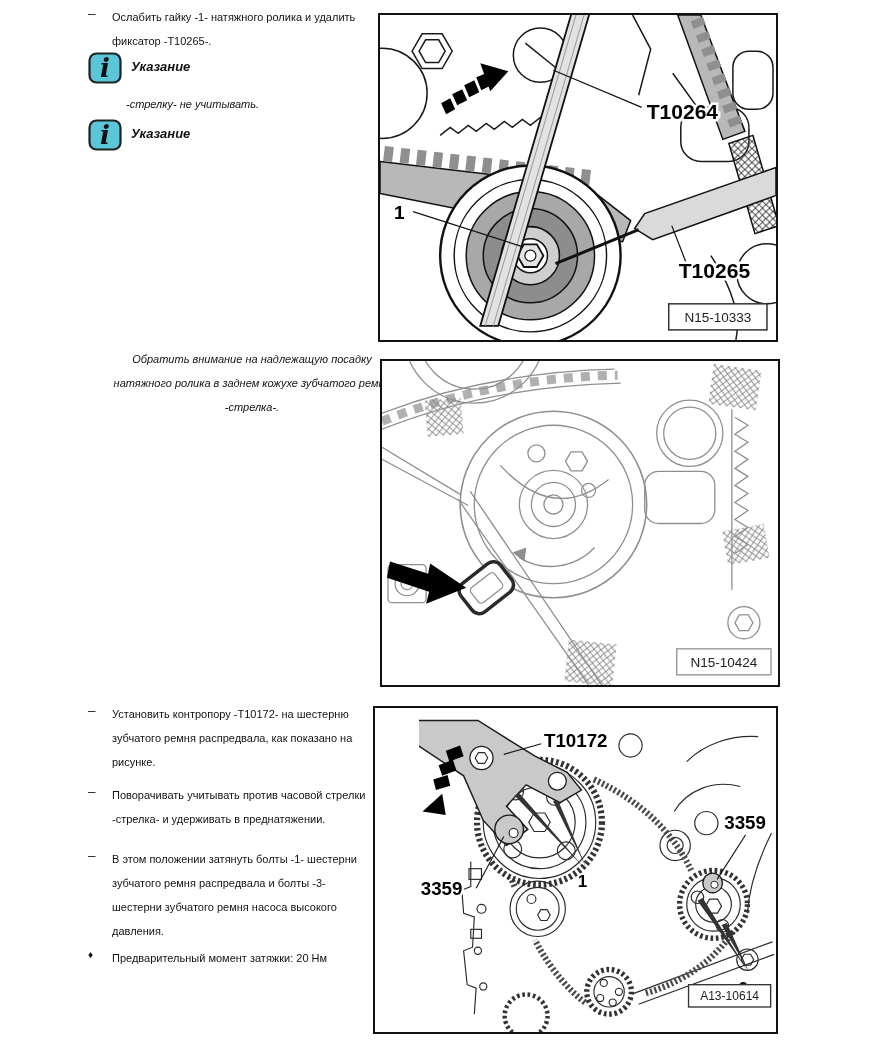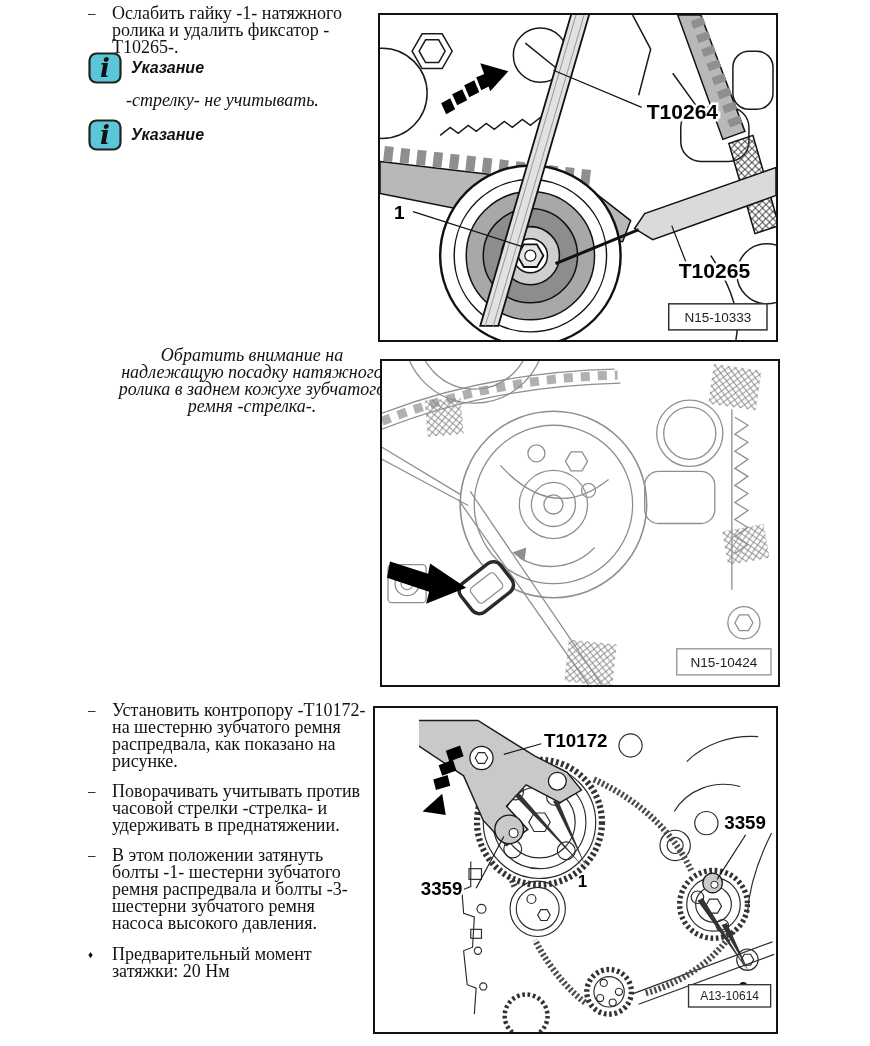--- a/index.html
+++ b/index.html
@@ -2,23 +2,23 @@
 <html><head>
 <meta charset="utf-8">
 <style>
   html,body{margin:0;padding:0;background:#fff;}
   .page{position:relative;width:870px;height:1046px;background:#fff;overflow:hidden;
         font-family:"Liberation Sans",sans-serif;color:#121212;}
   .abs{position:absolute;margin-left:38px;}
   .tb{position:absolute;display:flex;}
   .marker{width:24px;flex:none;font-size:13.5px;line-height:17px;}
   .marker.diamond{font-size:10px;line-height:18px;}
-  .btext{font-size:18px;line-height:17px;width:256px;font-family:Liberation Serif, serif;}
+  .btext{font-size:11px;line-height:24px;width:256px;}
   .italic{font-style:italic;}
-  .note-title{position:absolute;font-size:16px;font-weight:bold;font-style:italic;}
+  .note-title{position:absolute;font-size:13px;font-weight:bold;font-style:italic;}
   .note-icon{position:absolute;width:34px;height:32px;}
   .fig{position:absolute;border:2.5px solid #111;background:#fff;box-sizing:border-box;}
   .fig svg{display:block;width:100%;height:100%;}
   .figlabel{font-family:"Liberation Sans",sans-serif;font-weight:bold;font-size:21px;
             fill:#000;paint-order:stroke;stroke:#fff;stroke-width:5px;}
   .figlabel-sm{font-family:"Liberation Sans",sans-serif;font-weight:bold;font-size:19px;
             fill:#000;paint-order:stroke;stroke:#fff;stroke-width:4px;}
   .figref{font-family:"Liberation Sans",sans-serif;font-size:13.5px;fill:#222;}
   .ln{stroke:#1a1a1a;fill:none;stroke-width:1.5;}
   .ln2{stroke:#8f8f8f;fill:none;stroke-width:1.3;}

